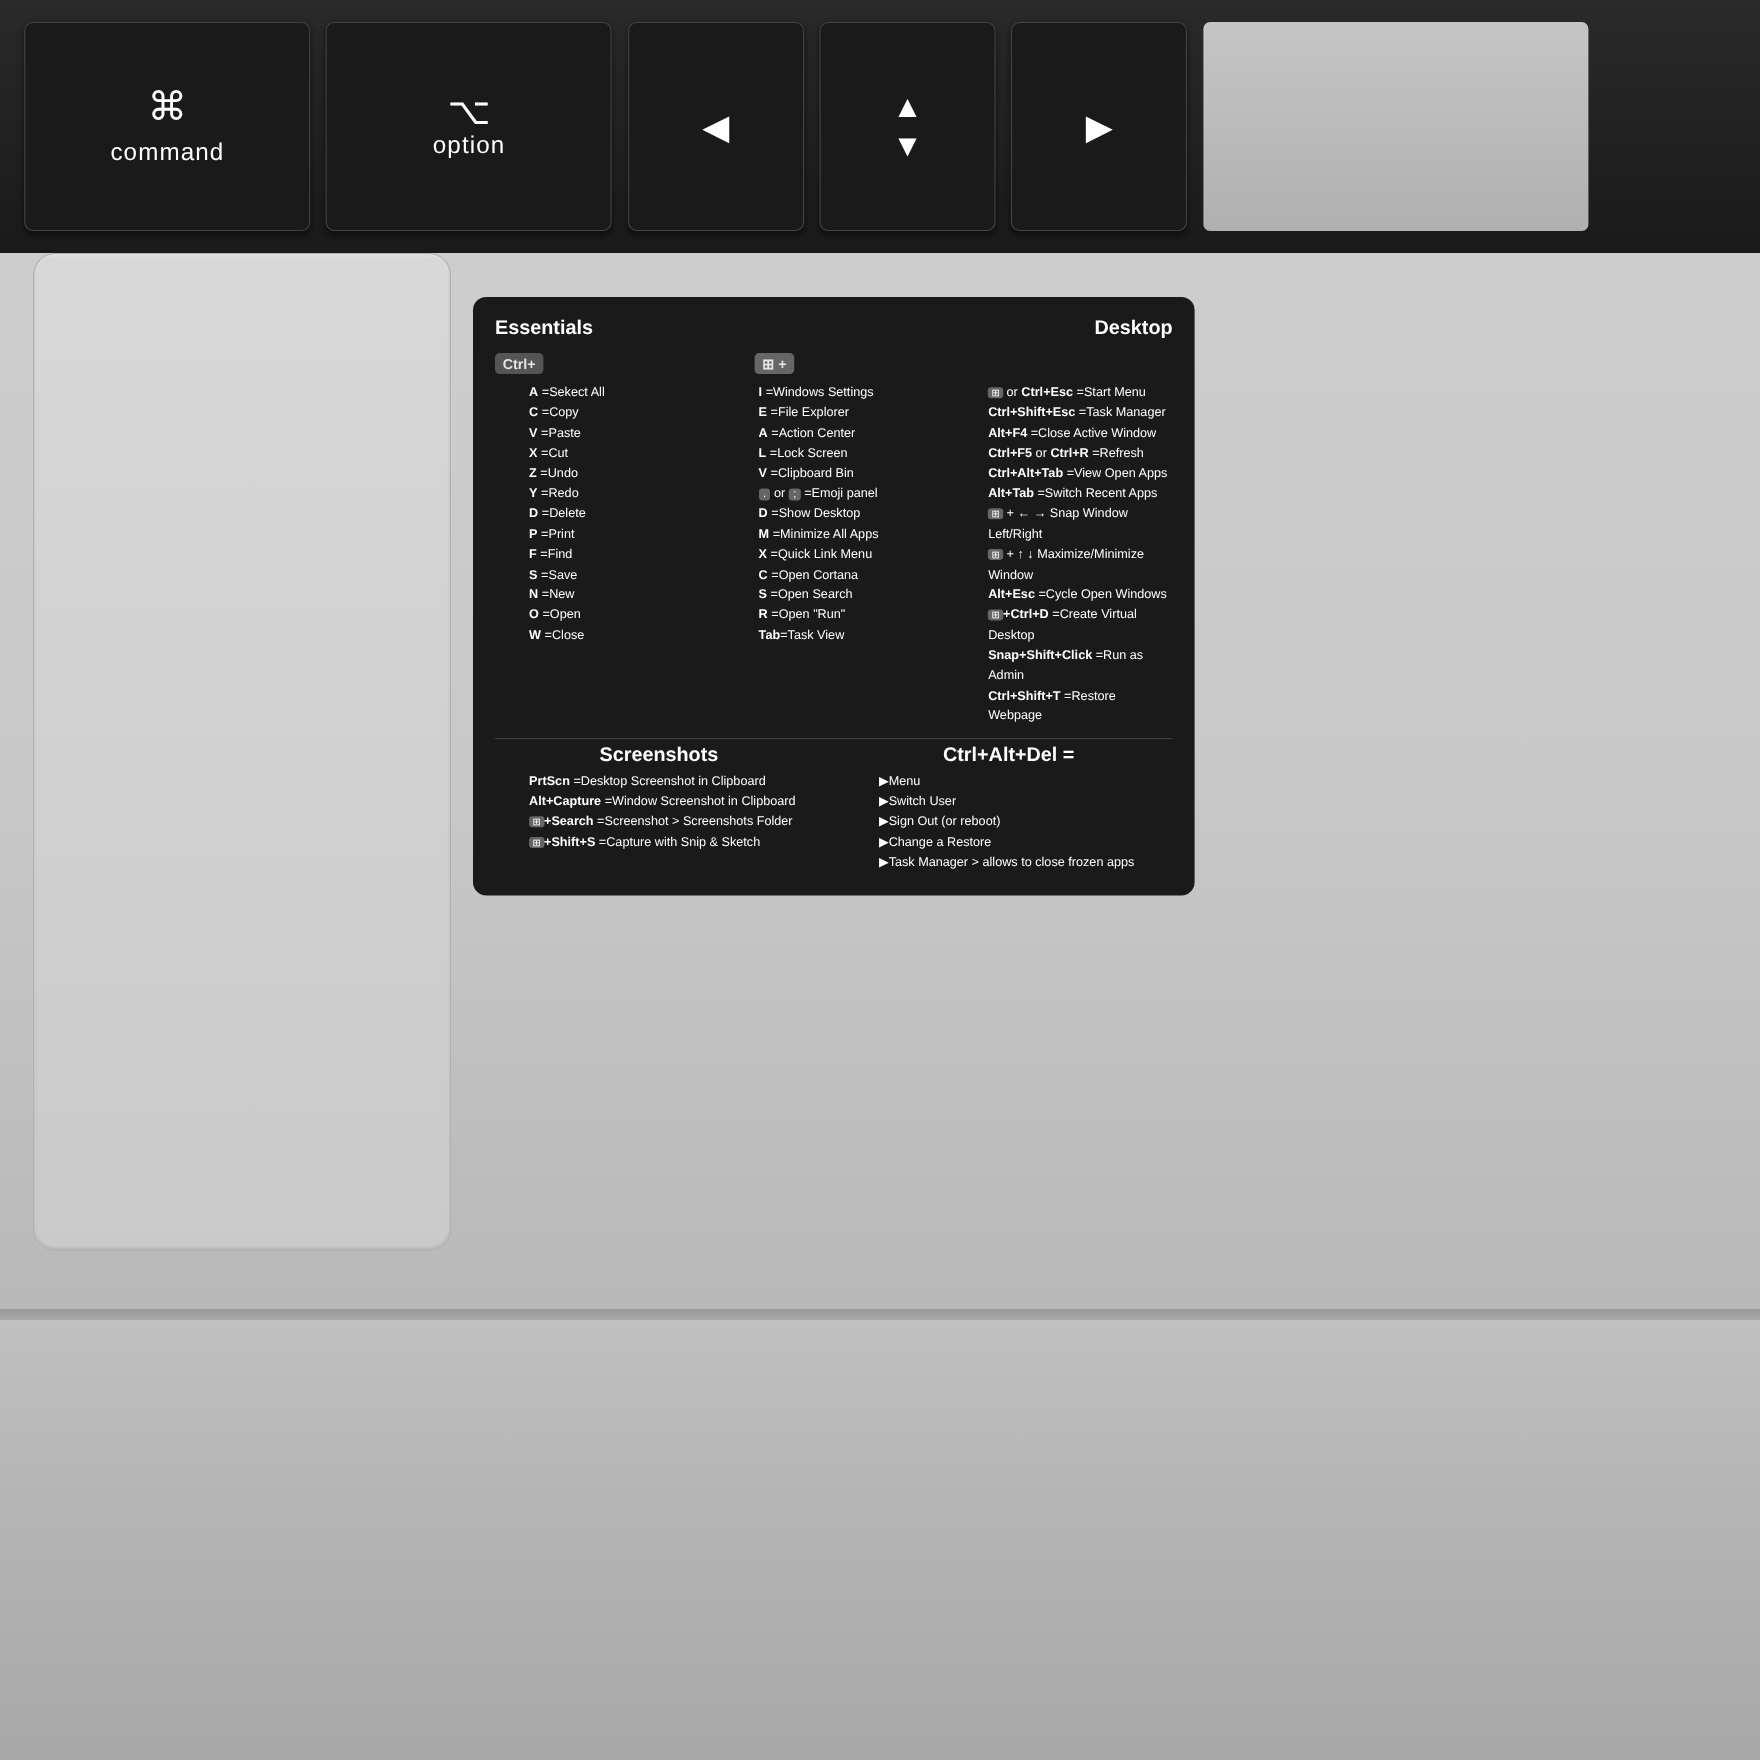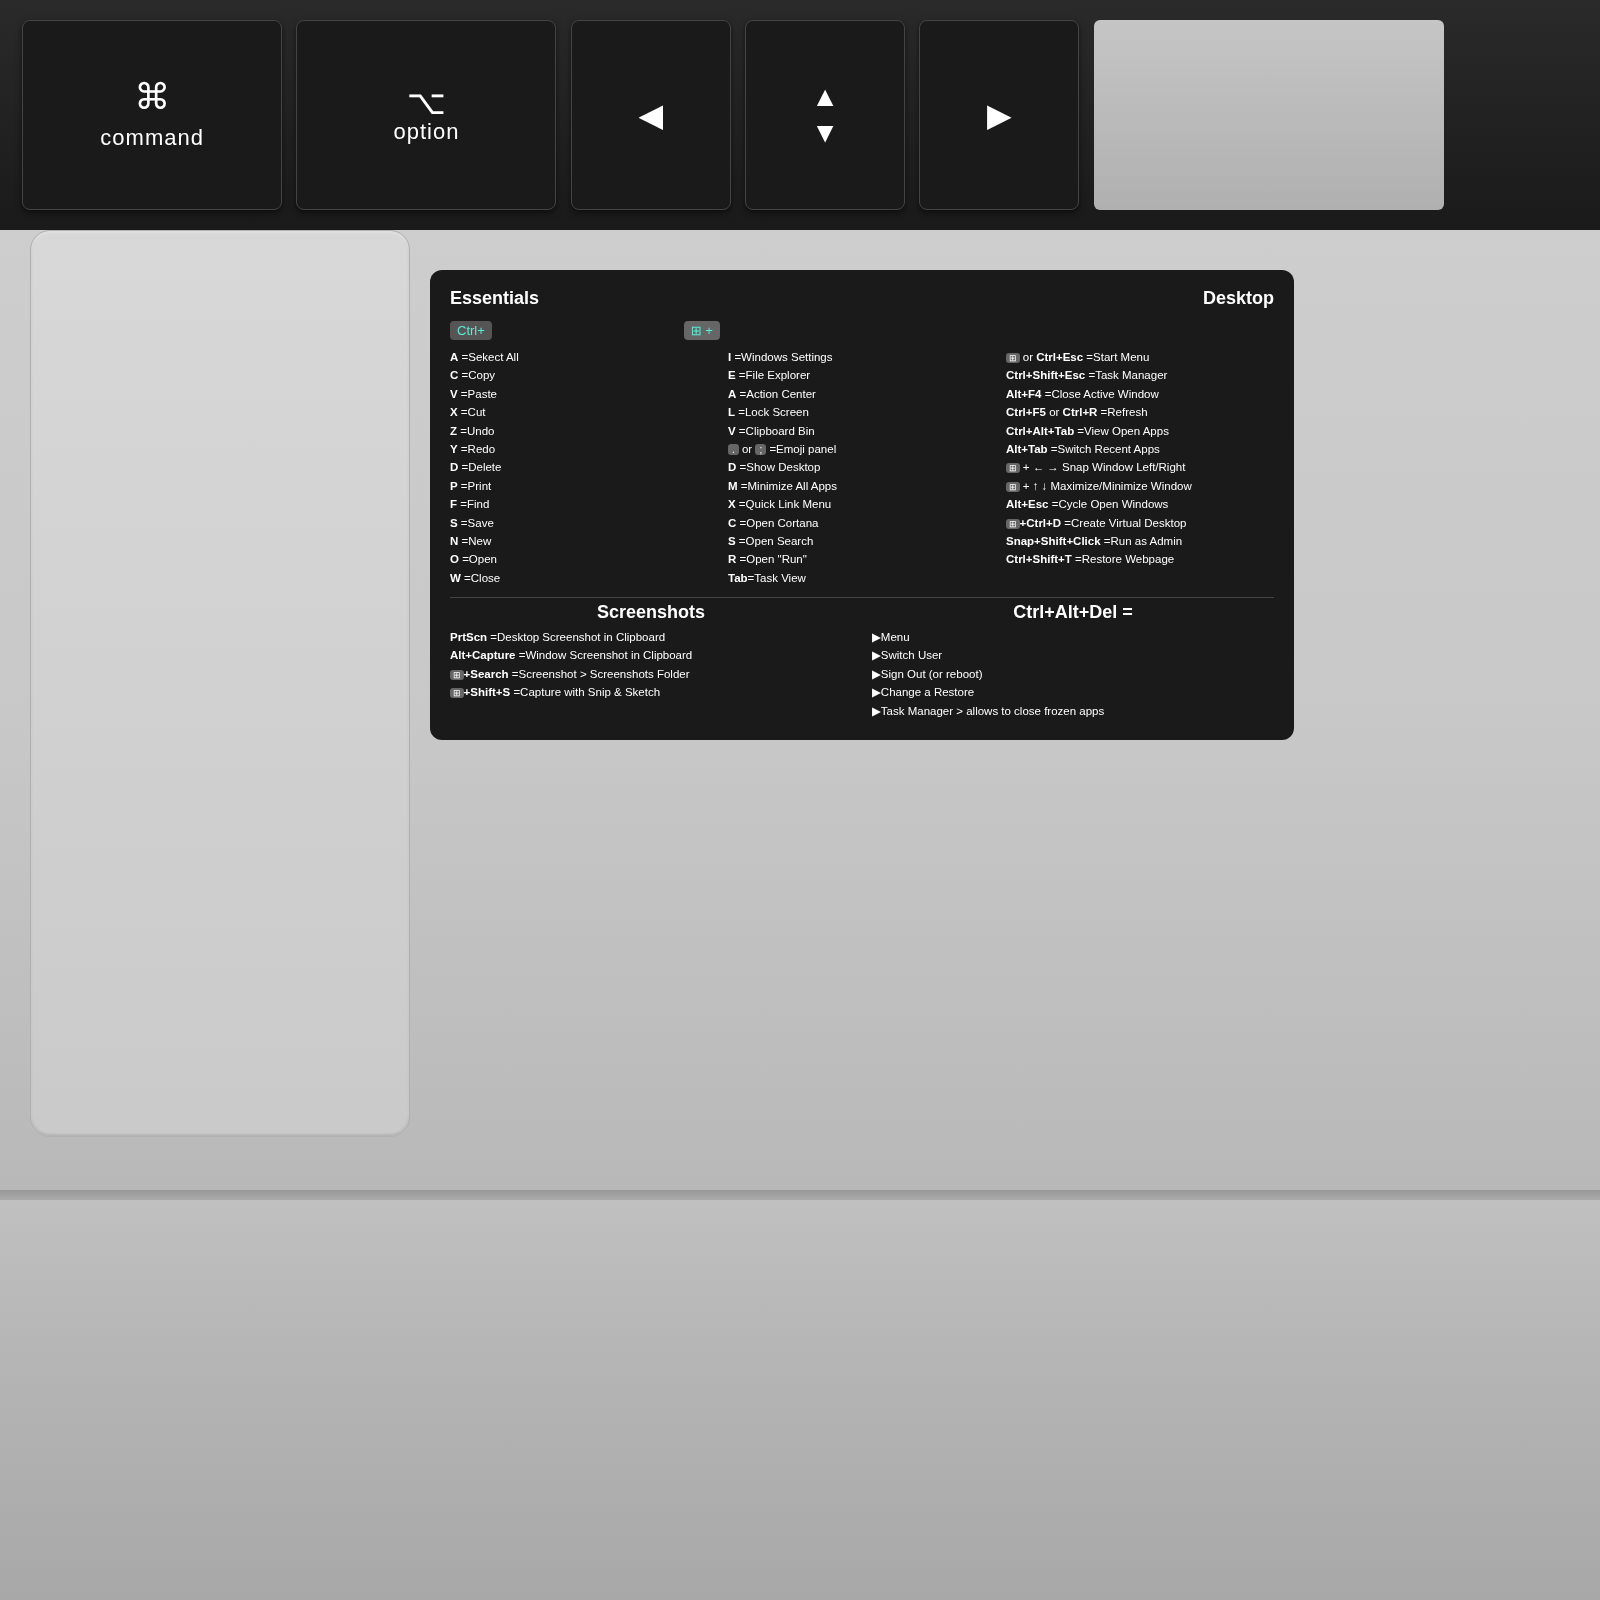--- a/index.html
+++ b/index.html
@@ -119,21 +119,21 @@
       border-radius: 20px;
       border: 1px solid #b0b0b0;
       box-shadow: inset 0 1px 3px rgba(255,255,255,0.5), inset 0 -1px 3px rgba(0,0,0,0.2);
     }
 
     
     .sticker {
       position: absolute;
       top: 270px;
       left: 430px;
-      width: 864px;
+      width: 656px;
       background: #1a1a1a;
       border-radius: 12px;
       padding: 18px 20px 20px 20px;
       color: white;
     }
 
     .sticker-header {
       display: flex;
       justify-content: space-between;
       align-items: center;
@@ -163,29 +163,30 @@
 
     .col {
       display: flex;
       flex-direction: column;
     }
 
     .kbd-badge {
       background: #555;
       border-radius: 4px;
       padding: 2px 7px;
-      font-weight: normal;
+      font-weight: bold;
       font-size: 13px;
-      color: #5eead4;
+      color: #e5e5e5;
       display: inline-block;
     }
 
     .shortcut-line {
       font-size: 11.5px;
       line-height: 1.6;
+      margin-left: 31px;
     }
 
     .shortcut-line b {
       font-weight: bold;
     }
 
     .screenshots-section {
       margin-top: 10px;
       border-top: 1px solid #444;
       padding-top: 4px;

